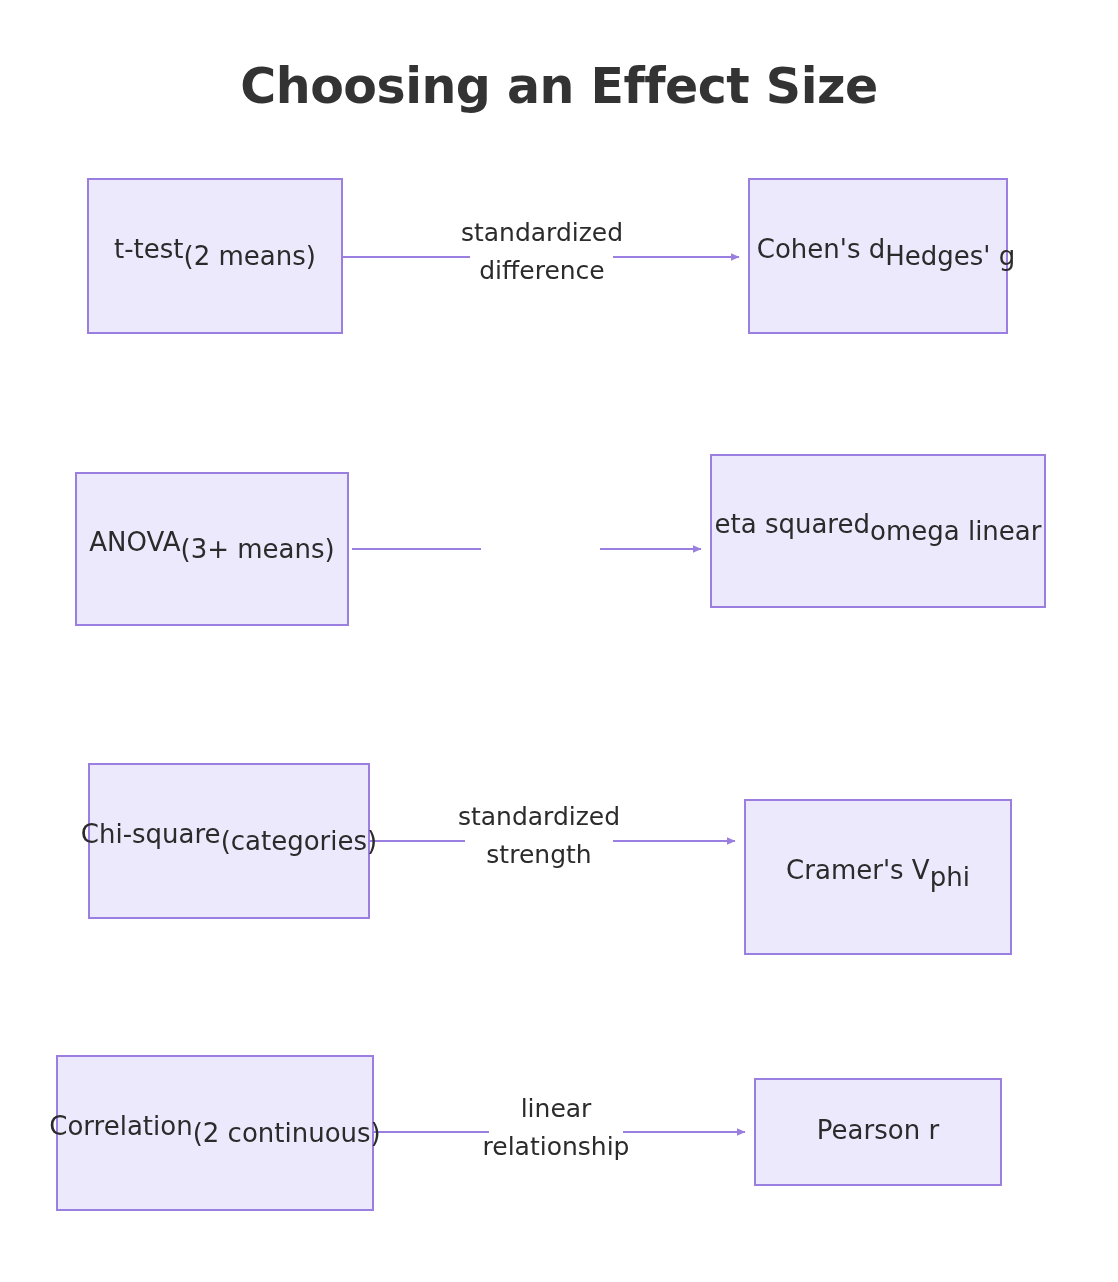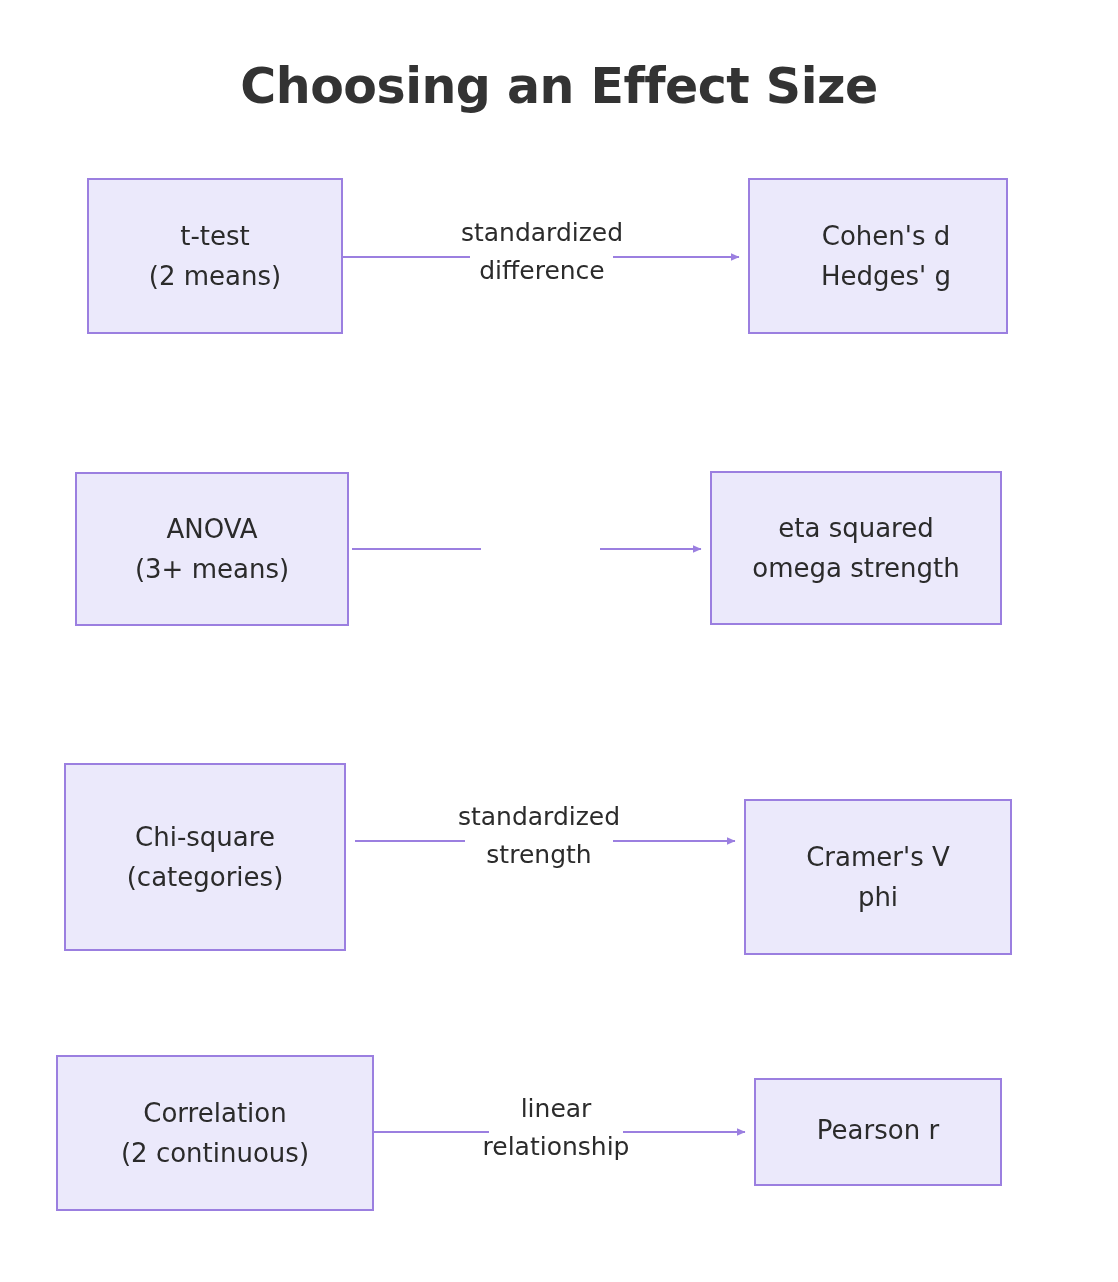--- a/index.html
+++ b/index.html
@@ -37,21 +37,21 @@
     color: #333333;
     line-height: 1.1;
   }
 
   .node {
     position: absolute;
     box-sizing: border-box;
     background: #ebe9fb;
     border: 2px solid #9b7fe0;
     display: flex;
-    flex-direction: column;
+    flex-direction: row;
     align-items: center;
     justify-content: center;
     text-align: center;
   }
   .node .line1,
   .node .line2 {
     font-size: 26px;
     line-height: 1.0;
     color: #2b2b2b;
     white-space: nowrap;
@@ -128,26 +128,26 @@
     <span class="line1">Cohen's d</span>
     <span class="line2">Hedges' g</span>
   </div>
 
   <div class="node" style="left:75px; top:472px; width:274px; height:154px;">
     <span class="line1">ANOVA</span>
     <span class="line2">(3+ means)</span>
   </div>
 
 
-  <div class="node" style="left:710px; top:471px; width:292px; height:154px;">
+  <div class="node" style="left:710px; top:454px; width:336px; height:154px;">
     <span class="line1">eta squared</span>
-    <span class="line2">omega strength</span>
+    <span class="line2">omega linear</span>
   </div>
 
-  <div class="node" style="left:64px; top:763px; width:282px; height:188px;">
+  <div class="node" style="left:88px; top:763px; width:282px; height:156px;">
     <span class="line1">Chi-square</span>
     <span class="line2">(categories)</span>
   </div>
 
   <div class="edge-label" style="left:444px; top:804px; width:190px;">
     <span class="lbl-top">standardized</span>
     <span class="lbl-bot">strength</span>
   </div>
 
   <div class="node" style="left:744px; top:799px; width:268px; height:156px;">

